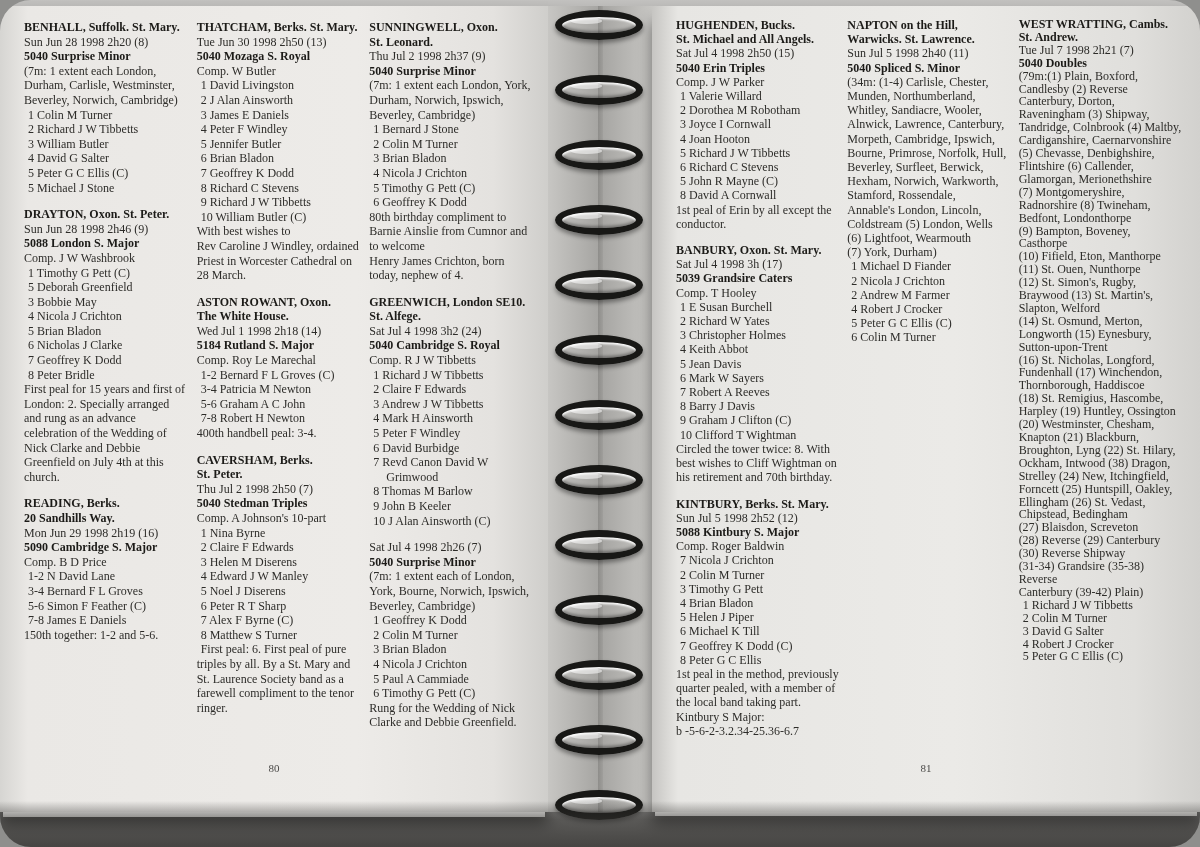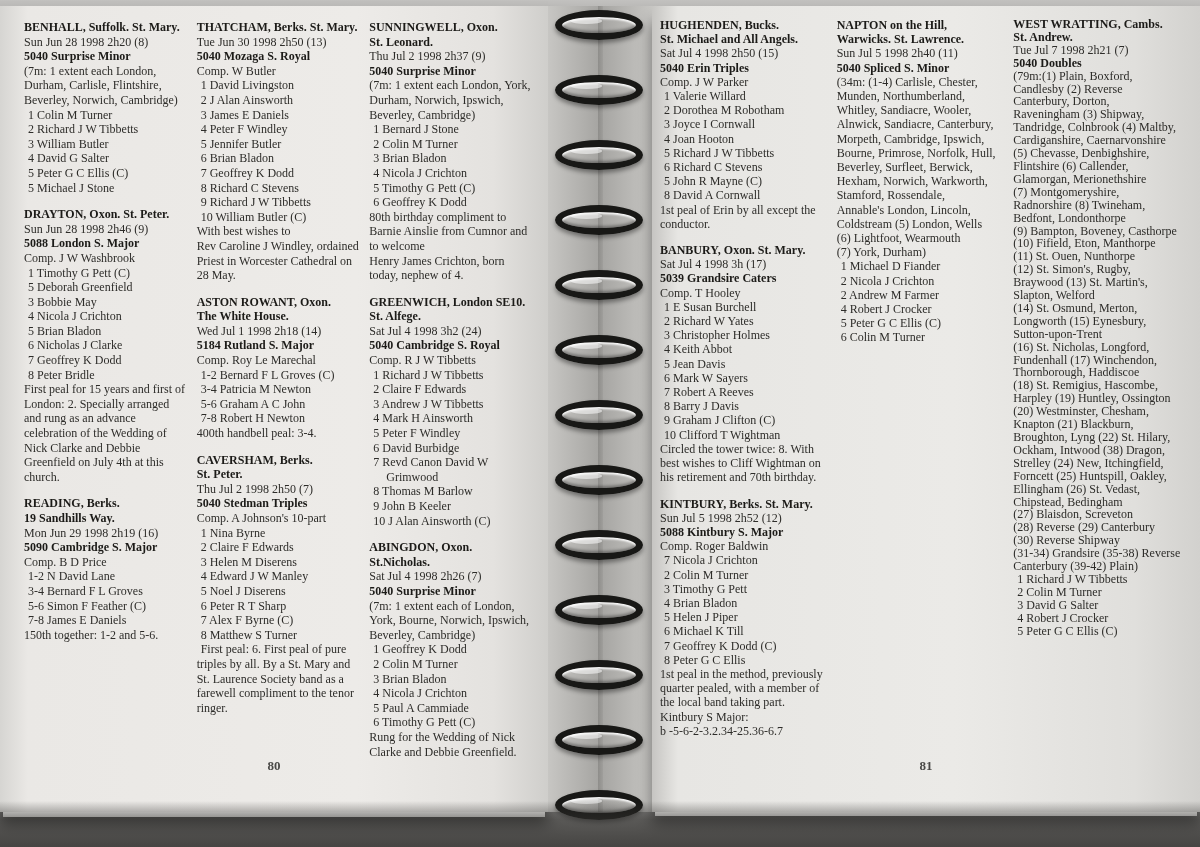--- a/index.html
+++ b/index.html
@@ -1,28 +1,28 @@
 <!DOCTYPE html>
 <html><head>
 <meta charset="utf-8">
 <style>
   html,body{margin:0;padding:0;background:#8f8f8d;}
   .photo{position:relative;width:1200px;height:847px;overflow:hidden;
     background:linear-gradient(to bottom,#c2c1bf 0,#b4b3b1 12px,#9a9997 40px,#8b8a88 100%);
-    font-family:"Liberation Serif","DejaVu Serif",serif;}
+    font-family:"Liberation Serif","DejaVu Serif",serif;border-radius:31px;}
   .spread{position:absolute;left:0;top:6px;width:1200px;height:806px;display:flex;}
   .page{position:relative;height:100%;box-sizing:border-box;color:#2b2a27;}
   .page-left{width:548px;
     background:linear-gradient(to right,#d6d5d2 0,#eae8e5 28px,#edebe8 65%,#e4e2df 90%,#cfcecb 100%);
     box-shadow:0 8px 0 -3px #f2f1ee,0 16px 14px rgba(0,0,0,.5);
     padding:14px 6px 0 24px;}
   .page-right{width:548px;
     background:linear-gradient(to right,#c6c5c2 0,#e7e6e3 26px,#ebeae7 55%,#e0dfdc 88%,#d2d1ce 100%);
     box-shadow:0 7px 0 -3px #efeeeb,0 16px 14px rgba(0,0,0,.45);
-    padding:12px 10px 0 8px;}
+    padding:12px 10px 0 24px;}
   .binding{position:relative;width:104px;height:100%;
     background:linear-gradient(to right,#c7c6c3 0,#b3b2af 30%,#a5a4a1 50%,#b3b2af 70%,#c7c6c3 100%);}
   .binding::before{content:"";position:absolute;left:50px;top:0;width:5px;height:100%;
     background:linear-gradient(to right,#8e8d8a,#9f9e9b);}
   .coil{position:absolute;left:7px;width:88px;height:30px;border-radius:50%;
     border:7px solid #181816;box-sizing:border-box;
     box-shadow:0 3px 4px rgba(0,0,0,.38),inset 0 2px 2px rgba(255,255,255,.9),inset 0 -2px 3px rgba(0,0,0,.35);}
   .coil::after{content:"";position:absolute;left:12%;top:8%;width:42%;height:34%;
     border-radius:50%;background:rgba(255,255,255,.55);}
   .columns{display:flex;height:100%;}
@@ -30,39 +30,39 @@
     font-size:12px;line-height:14.6px;}
   .col.mid{font-size:12px;line-height:14.2px;}
   .col.tight{font-size:12px;line-height:12.9px;}
   .entry{margin-bottom:12px;}
   .line-h{font-weight:bold;color:#1c1b18;}
   .line-b{font-weight:bold;color:#1c1b18;}
   .line-p{color:#2d2c29;}
   .line-r{color:#2d2c29;padding-left:4px;}
   .line-r2{color:#2d2c29;padding-left:17px;}
   .page-number{position:absolute;bottom:38px;left:0;width:100%;
-    text-align:center;font-size:13px;color:#4a4947;font-weight:bold;}
+    text-align:center;font-size:11px;color:#4a4947;}
   .bottom-shade{position:absolute;left:0;bottom:0;width:100%;height:46px;
     background:linear-gradient(to bottom,rgba(60,59,57,0) 0,rgba(50,49,47,.55) 40%,#464543 100%);pointer-events:none;}
 </style>
 </head>
 <body>
 
 <div class="photo">
   <div class="spread">
 
     <div class="page page-left">
       <div class="columns">
         <div class="col">
             <div class="entry">
               <div class="line-h">BENHALL, Suffolk. St. Mary.</div>
               <div class="line-p">Sun Jun 28 1998 2h20 (8)</div>
               <div class="line-b">5040 Surprise Minor</div>
               <div class="line-p">(7m: 1 extent each London,</div>
-              <div class="line-p">Durham, Carlisle, Flintshire,</div>
+              <div class="line-p">Durham, Carlisle, Westminster,</div>
               <div class="line-p">Beverley, Norwich, Cambridge)</div>
               <div class="line-r">1 Colin M Turner</div>
               <div class="line-r">2 Richard J W Tibbetts</div>
               <div class="line-r">3 William Butler</div>
               <div class="line-r">4 David G Salter</div>
               <div class="line-r">5 Peter G C Ellis (C)</div>
               <div class="line-r">5 Michael J Stone</div>
             </div>
             <div class="entry">
               <div class="line-h">DRAYTON, Oxon. St. Peter.</div>
@@ -80,21 +80,21 @@
               <div class="line-p">First peal for 15 years and first of</div>
               <div class="line-p">London: 2. Specially arranged</div>
               <div class="line-p">and rung as an advance</div>
               <div class="line-p">celebration of the Wedding of</div>
               <div class="line-p">Nick Clarke and Debbie</div>
               <div class="line-p">Greenfield on July 4th at this</div>
               <div class="line-p">church.</div>
             </div>
             <div class="entry">
               <div class="line-h">READING, Berks.</div>
-              <div class="line-h">19 Sandhills Way.</div>
+              <div class="line-h">20 Sandhills Way.</div>
               <div class="line-p">Mon Jun 29 1998 2h19 (16)</div>
               <div class="line-b">5090 Cambridge S. Major</div>
               <div class="line-p">Comp. B D Price</div>
               <div class="line-r">1-2 N David Lane</div>
               <div class="line-r">3-4 Bernard F L Groves</div>
               <div class="line-r">5-6 Simon F Feather (C)</div>
               <div class="line-r">7-8 James E Daniels</div>
               <div class="line-p">150th together: 1-2 and 5-6.</div>
             </div>
           </div>
@@ -110,21 +110,21 @@
               <div class="line-r">4 Peter F Windley</div>
               <div class="line-r">5 Jennifer Butler</div>
               <div class="line-r">6 Brian Bladon</div>
               <div class="line-r">7 Geoffrey K Dodd</div>
               <div class="line-r">8 Richard C Stevens</div>
               <div class="line-r">9 Richard J W Tibbetts</div>
               <div class="line-r">10 William Butler (C)</div>
               <div class="line-p">With best wishes to</div>
               <div class="line-p">Rev Caroline J Windley, ordained</div>
               <div class="line-p">Priest in Worcester Cathedral on</div>
-              <div class="line-p">28 May.</div>
+              <div class="line-p">28 March.</div>
             </div>
             <div class="entry">
               <div class="line-h">ASTON ROWANT, Oxon.</div>
               <div class="line-h">The White House.</div>
               <div class="line-p">Wed Jul 1 1998 2h18 (14)</div>
               <div class="line-b">5184 Rutland S. Major</div>
               <div class="line-p">Comp. Roy Le Marechal</div>
               <div class="line-r">1-2 Bernard F L Groves (C)</div>
               <div class="line-r">3-4 Patricia M Newton</div>
               <div class="line-r">5-6 Graham A C John</div>
@@ -185,21 +185,20 @@
               <div class="line-r">4 Mark H Ainsworth</div>
               <div class="line-r">5 Peter F Windley</div>
               <div class="line-r">6 David Burbidge</div>
               <div class="line-r">7 Revd Canon David W</div>
               <div class="line-r2">Grimwood</div>
               <div class="line-r">8 Thomas M Barlow</div>
               <div class="line-r">9 John B Keeler</div>
               <div class="line-r">10 J Alan Ainsworth (C)</div>
             </div>
             <div class="entry">
-              <div class="line-h">ABINGDON, Oxon. St.Nicholas.</div>
               <div class="line-p">Sat Jul 4 1998 2h26 (7)</div>
               <div class="line-b">5040 Surprise Minor</div>
               <div class="line-p">(7m: 1 extent each of London,</div>
               <div class="line-p">York, Bourne, Norwich, Ipswich,</div>
               <div class="line-p">Beverley, Cambridge)</div>
               <div class="line-r">1 Geoffrey K Dodd</div>
               <div class="line-r">2 Colin M Turner</div>
               <div class="line-r">3 Brian Bladon</div>
               <div class="line-r">4 Nicola J Crichton</div>
               <div class="line-r">5 Paul A Cammiade</div>
@@ -289,21 +288,21 @@
           </div>
         <div class="col mid">
             <div class="entry">
               <div class="line-h">NAPTON on the Hill,</div>
               <div class="line-h">Warwicks. St. Lawrence.</div>
               <div class="line-p">Sun Jul 5 1998 2h40 (11)</div>
               <div class="line-b">5040 Spliced S. Minor</div>
               <div class="line-p">(34m: (1-4) Carlisle, Chester,</div>
               <div class="line-p">Munden, Northumberland,</div>
               <div class="line-p">Whitley, Sandiacre, Wooler,</div>
-              <div class="line-p">Alnwick, Sandiacre, Canterbury,</div>
+              <div class="line-p">Alnwick, Lawrence, Canterbury,</div>
               <div class="line-p">Morpeth, Cambridge, Ipswich,</div>
               <div class="line-p">Bourne, Primrose, Norfolk, Hull,</div>
               <div class="line-p">Beverley, Surfleet, Berwick,</div>
               <div class="line-p">Hexham, Norwich, Warkworth,</div>
               <div class="line-p">Stamford, Rossendale,</div>
               <div class="line-p">Annable's London, Lincoln,</div>
               <div class="line-p">Coldstream (5) London, Wells</div>
               <div class="line-p">(6) Lightfoot, Wearmouth</div>
               <div class="line-p">(7) York, Durham)</div>
               <div class="line-r">1 Michael D Fiander</div>

